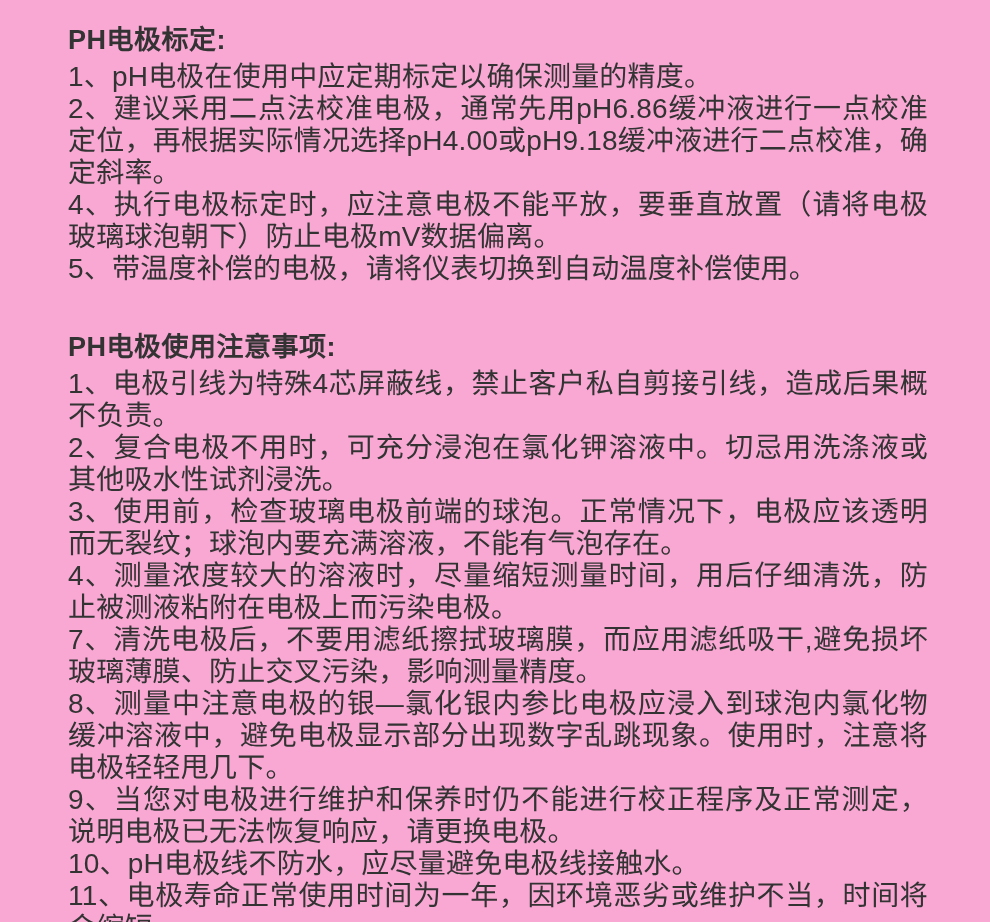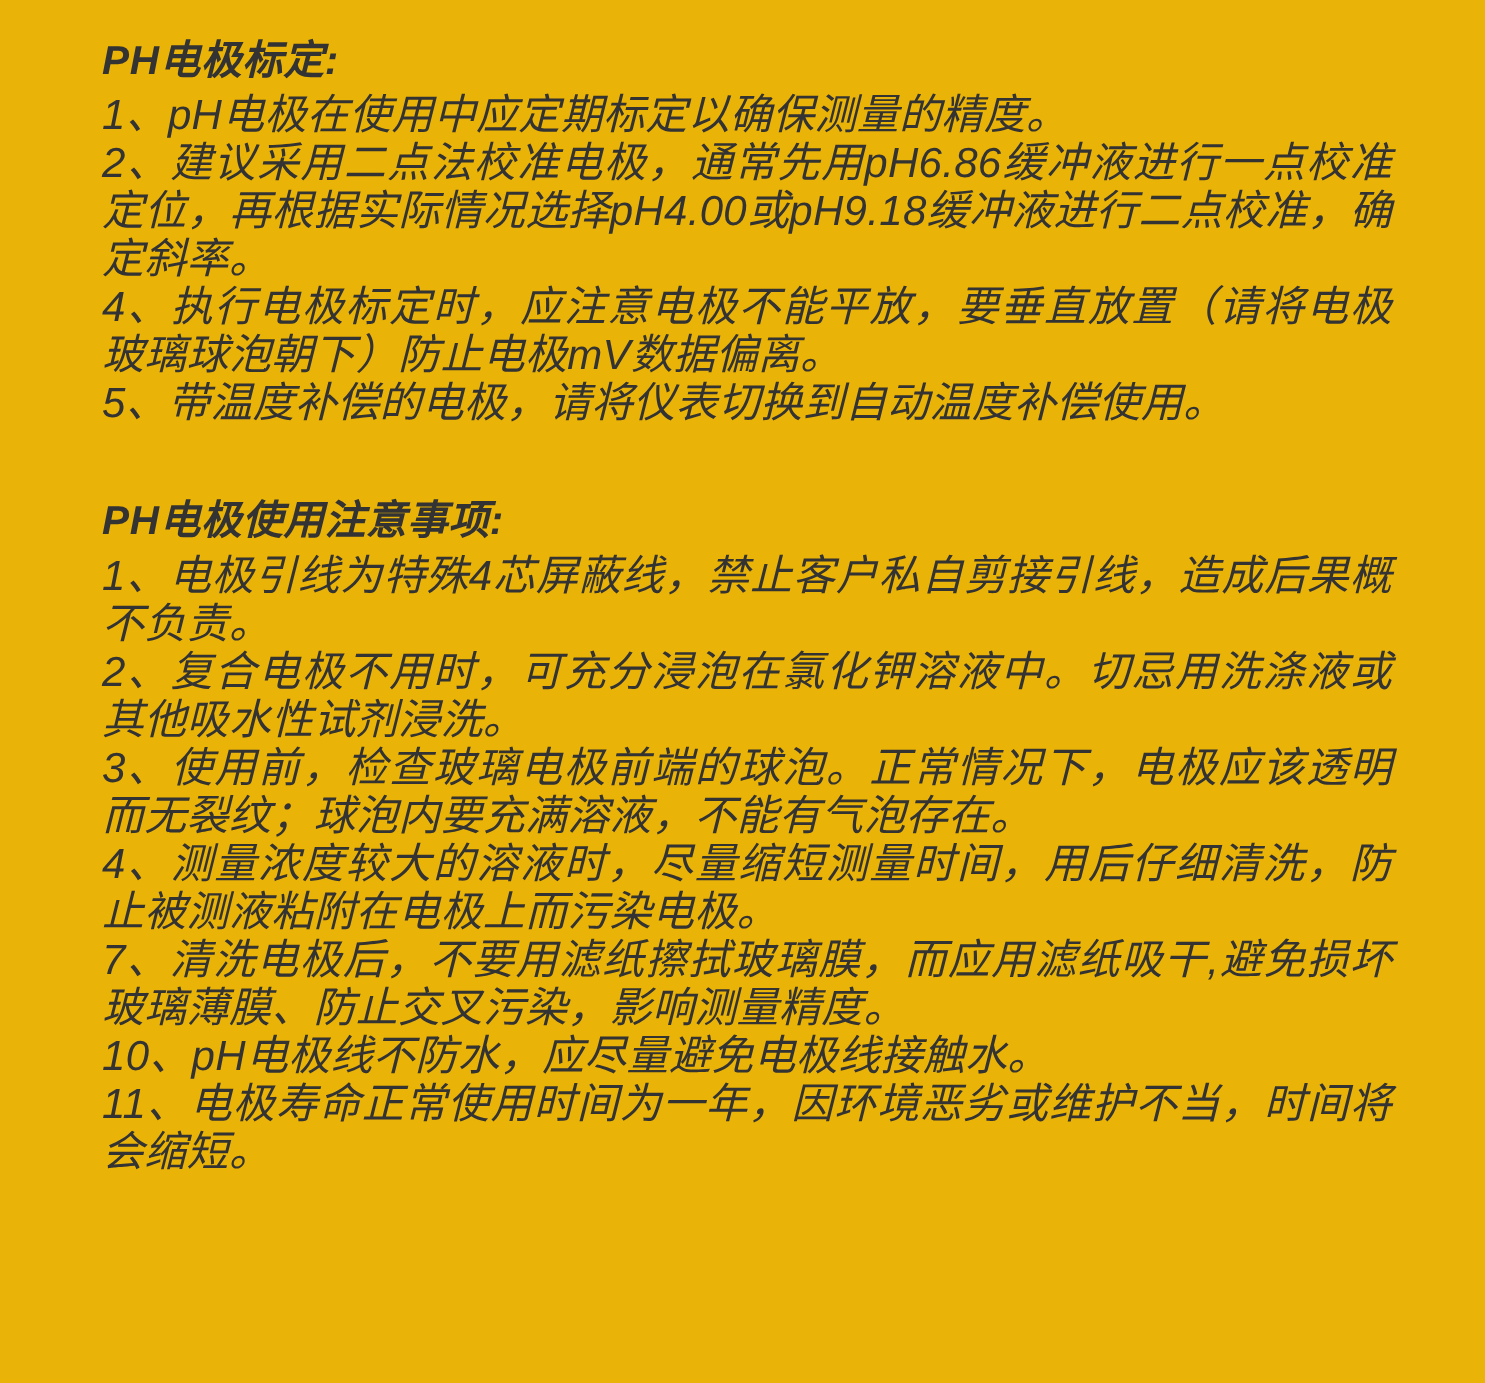--- a/index.html
+++ b/index.html
@@ -5,25 +5,24 @@
   html, body {
     margin: 0;
     padding: 0;
     background: #f5f5f5;
     font-family: "Liberation Sans", "DejaVu Sans", sans-serif;
   }
   .page {
     width: 990px;
     height: 922px;
     box-sizing: border-box;
-    background: #eab308;
+    background: #f9a8d4;
     padding: 22px 62px 20px 68px;
     overflow: hidden;
     color: #333333;
-    font-style: italic;
   }
   .section {
     margin: 0;
   }
   .section + .section {
     margin-top: 44px;
   }
   .section-title {
     font-size: 27px;
     font-weight: 700;
@@ -58,18 +57,20 @@
   </section>
 
   <section class="section">
     <h2 class="section-title">PH电极使用注意事项:</h2>
     <div class="item-list">
         <p class="item">1、电极引线为特殊4芯屏蔽线，禁止客户私自剪接引线，造成后果概不负责。</p>
         <p class="item">2、复合电极不用时，可充分浸泡在氯化钾溶液中。切忌用洗涤液或其他吸水性试剂浸洗。</p>
         <p class="item">3、使用前，检查玻璃电极前端的球泡。正常情况下，电极应该透明而无裂纹；球泡内要充满溶液，不能有气泡存在。</p>
         <p class="item">4、测量浓度较大的溶液时，尽量缩短测量时间，用后仔细清洗，防止被测液粘附在电极上而污染电极。</p>
         <p class="item">7、清洗电极后，不要用滤纸擦拭玻璃膜，而应用滤纸吸干,避免损坏玻璃薄膜、防止交叉污染，影响测量精度。</p>
+        <p class="item">8、测量中注意电极的银—氯化银内参比电极应浸入到球泡内氯化物缓冲溶液中，避免电极显示部分出现数字乱跳现象。使用时，注意将电极轻轻甩几下。</p>
+        <p class="item">9、当您对电极进行维护和保养时仍不能进行校正程序及正常测定，说明电极已无法恢复响应，请更换电极。</p>
         <p class="item">10、pH电极线不防水，应尽量避免电极线接触水。</p>
         <p class="item">11、电极寿命正常使用时间为一年，因环境恶劣或维护不当，时间将会缩短。</p>
       </div>
   </section>
 
 </div>
 
 </body></html>

